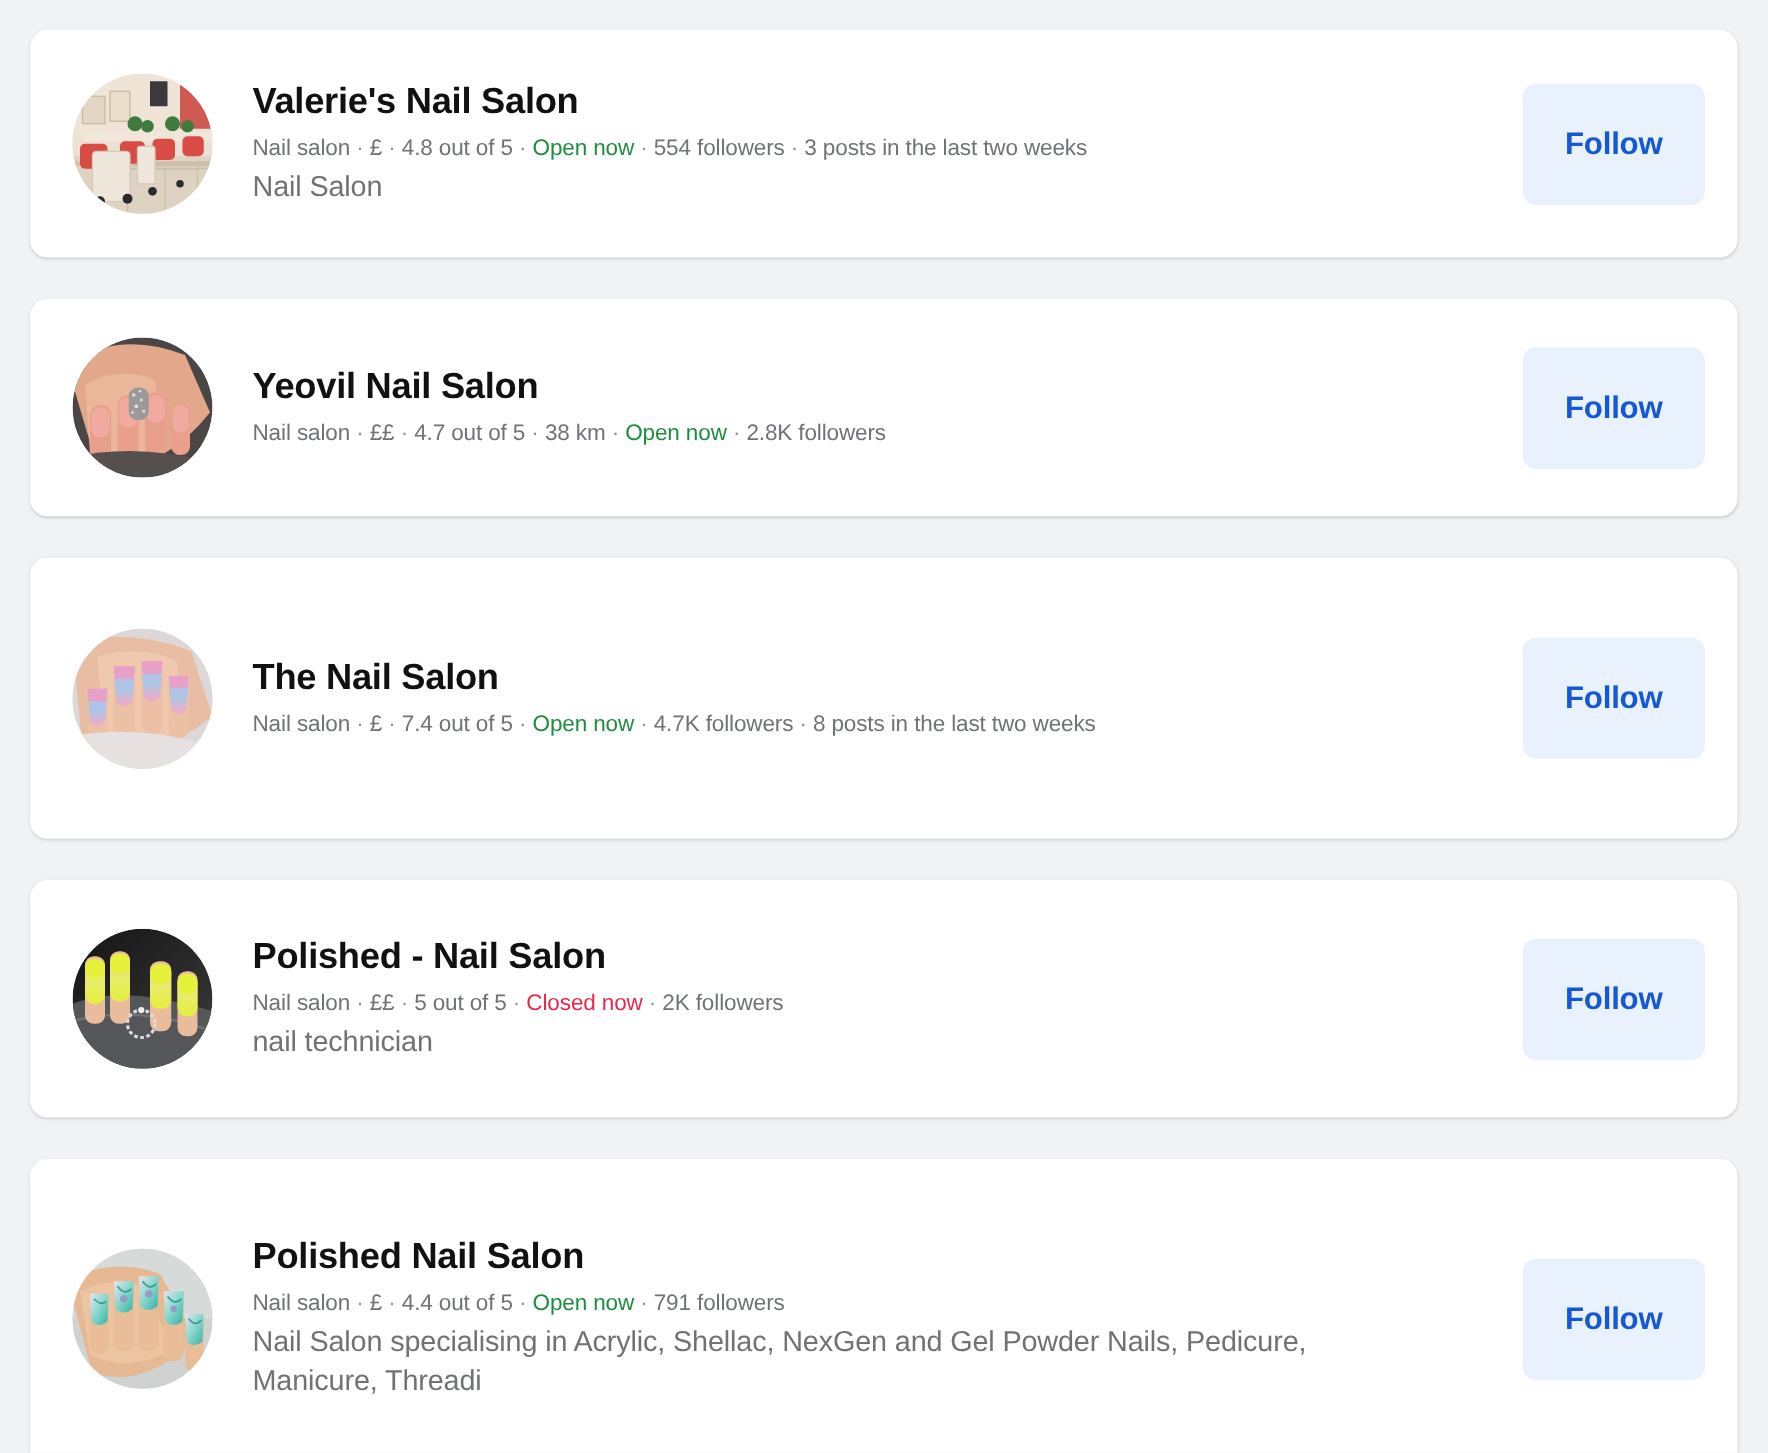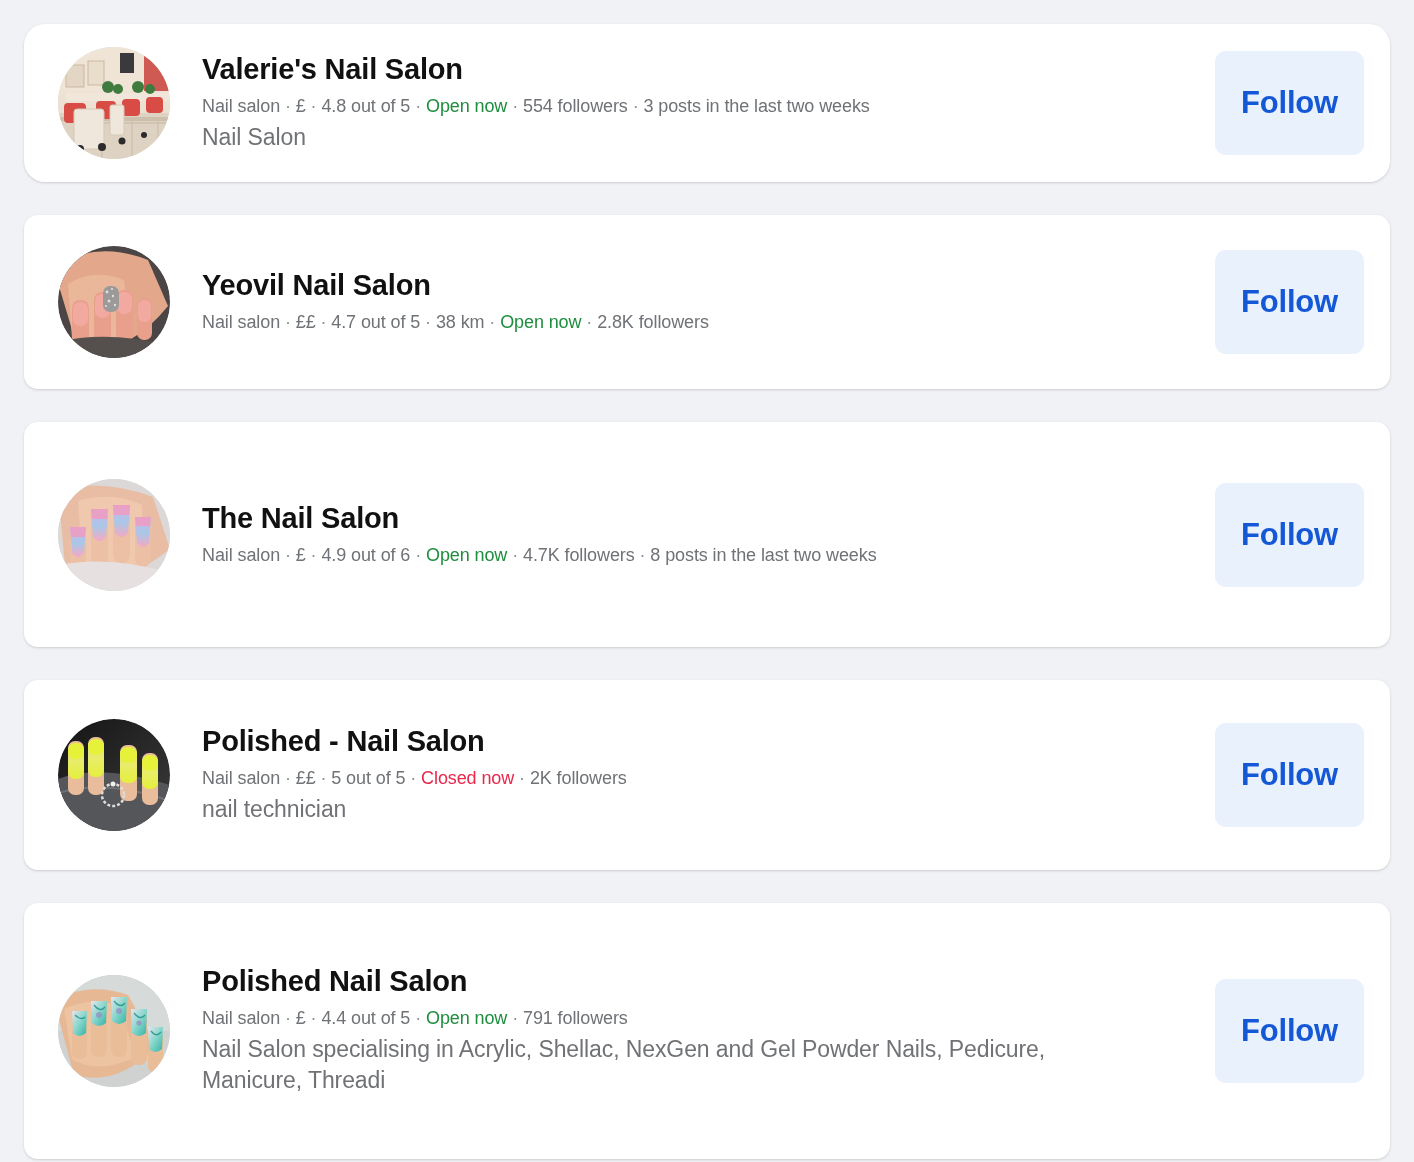--- a/index.html
+++ b/index.html
@@ -27,21 +27,21 @@
     background: #ffffff;
     border-radius: 14px;
     box-shadow: 0 1px 2px rgba(0,0,0,0.10), 0 1px 4px rgba(0,0,0,0.06);
     display: flex;
     align-items: center;
     padding: 0 26px 0 34px;
     box-sizing: border-box;
     position: relative;
   }
 
-  .card-h1 { height: 158px; border-radius: 21px; }
+  .card-h1 { height: 182px; }
   .card-h2 { height: 174px; }
   .card-h3 { height: 225px; }
   .card-h4 { height: 190px; }
   .card-h5 { height: 256px; }
 
   .avatar {
     width: 112px;
     height: 112px;
     min-width: 112px;
     border-radius: 50%;
@@ -83,21 +83,21 @@
     color: #707276;
     line-height: 1.38;
     letter-spacing: -0.1px;
     margin-top: 3px;
     max-width: 905px;
   }
 
   .follow-btn {
     background: #e9f1fd;
     color: #1558d6;
-    font-size: 31px;
+    font-size: 25px;
     font-weight: bold;
     border: none;
     border-radius: 11px;
     padding: 34px 26px;
     min-width: 146px;
     box-sizing: border-box;
     text-align: center;
     cursor: pointer;
     font-family: "Liberation Sans", sans-serif;
     letter-spacing: -0.2px;
@@ -273,21 +273,21 @@
         </g>
       </svg>
     </div>
     <div class="card-body">
       <div class="biz-title">The Nail Salon</div>
       <div class="biz-meta">
         <span>Nail salon</span>
         <span class="sep">·</span>
         <span>£</span>
         <span class="sep">·</span>
-        <span>4.9 out of 6</span>
+        <span>7.4 out of 5</span>
         <span class="sep">·</span>
         <span class="meta-open">Open now</span>
         <span class="sep">·</span>
         <span>4.7K followers</span>
         <span class="sep">·</span>
         <span>8 posts in the last two weeks</span>
       </div>
     </div>
     <button class="follow-btn">Follow</button>
   </div>

